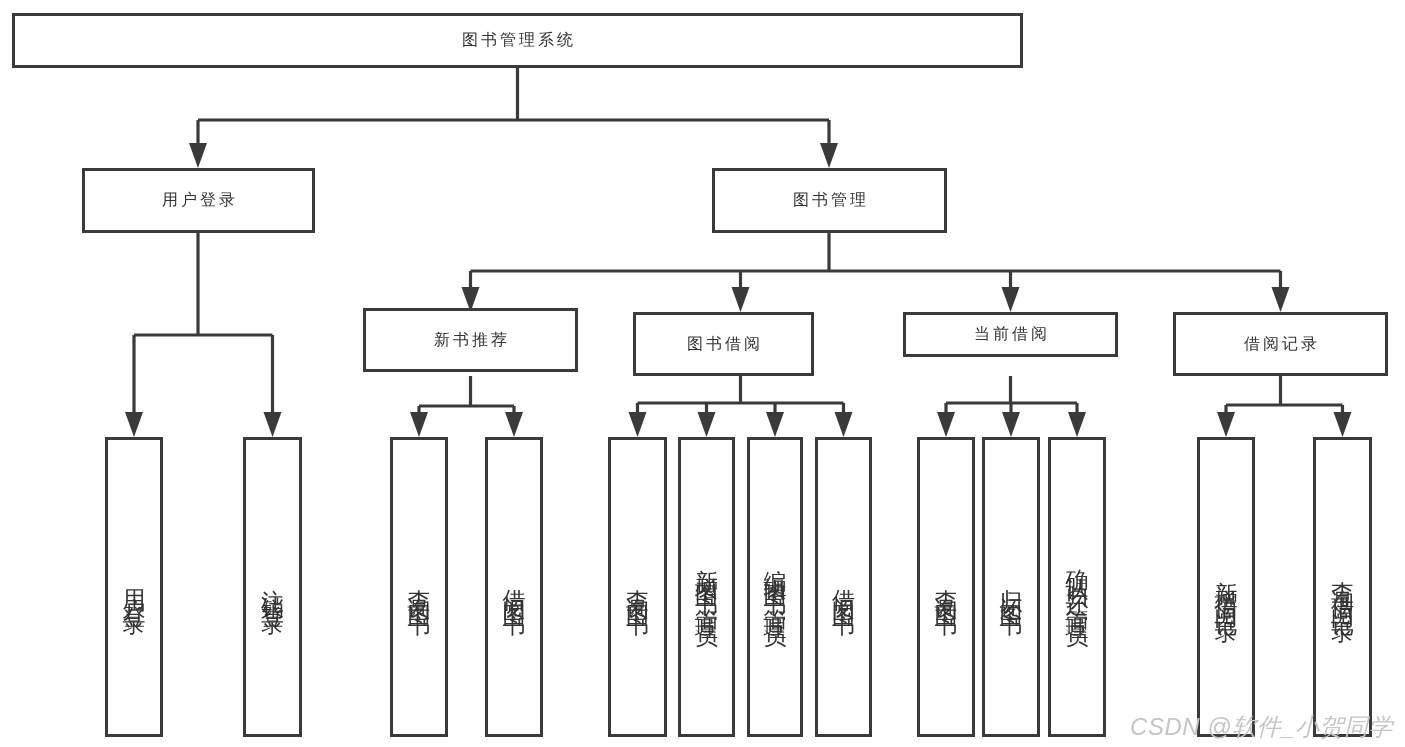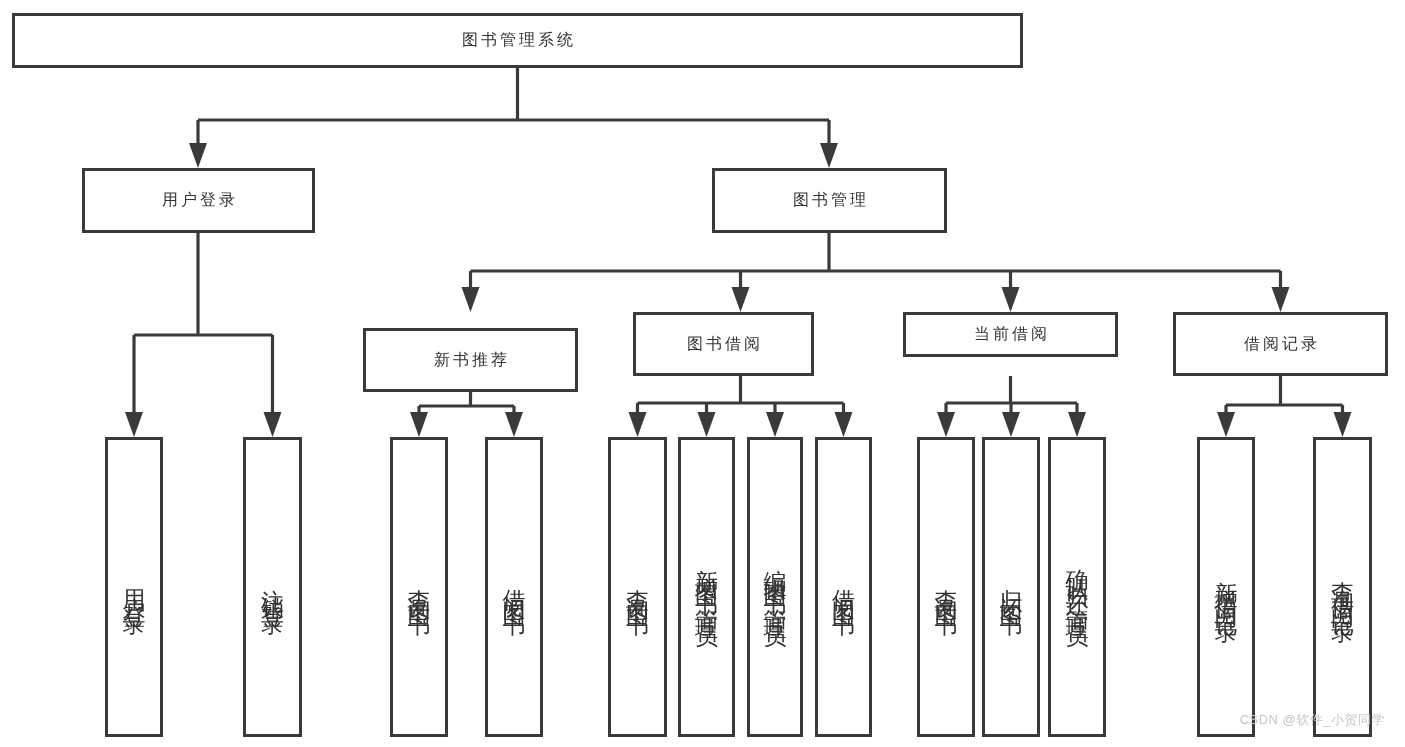--- a/index.html
+++ b/index.html
@@ -54,27 +54,28 @@
     writing-mode: vertical-rl;
     text-orientation: mixed;
     font-size: 23px;
     letter-spacing: 8px;
     line-height: 1;
     color: #333333;
     white-space: nowrap;
   }
   .watermark {
     position: absolute;
-    right: 20px;
+    right: 12px;
     top: 711px;
-    font-size: 13px;
+    font-size: 24px;
     letter-spacing: 0.5px;
     color: #c5c5c5;
     z-index: 5;
     white-space: nowrap;
+    font-style: italic;
   }
 </style>
 </head>
 <body>
 
 <div class="stage">
 
   <svg class="wires" viewBox="0 0 1405 747" xmlns="http://www.w3.org/2000/svg">
     <path class="wire" d="
       M517.5 68 V120
@@ -135,21 +136,21 @@
     <span class="hlabel">图书管理系统</span>
   </div>
 
   <div class="hbox" style="left:82px;top:168px;width:233px;height:65px">
     <span class="hlabel">用户登录</span>
   </div>
   <div class="hbox" style="left:712px;top:168px;width:235px;height:65px">
     <span class="hlabel">图书管理</span>
   </div>
 
-  <div class="hbox" style="left:363px;top:328px;width:215px;height:64px">
+  <div class="hbox" style="left:363px;top:308px;width:215px;height:64px">
     <span class="hlabel">新书推荐</span>
   </div>
   <div class="hbox" style="left:633px;top:312px;width:181px;height:64px">
     <span class="hlabel">图书借阅</span>
   </div>
   <div class="hbox" style="left:903px;top:312px;width:215px;height:45px">
     <span class="hlabel">当前借阅</span>
   </div>
   <div class="hbox" style="left:1173px;top:312px;width:215px;height:64px">
     <span class="hlabel">借阅记录</span>

